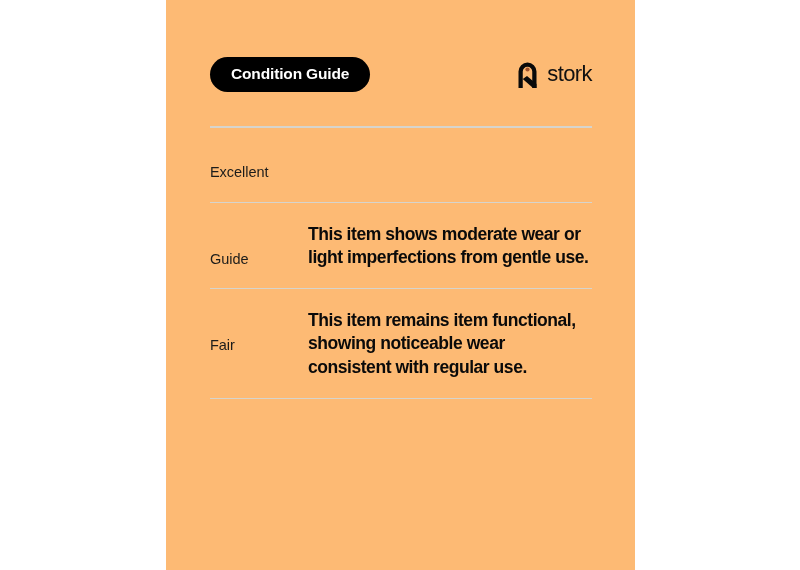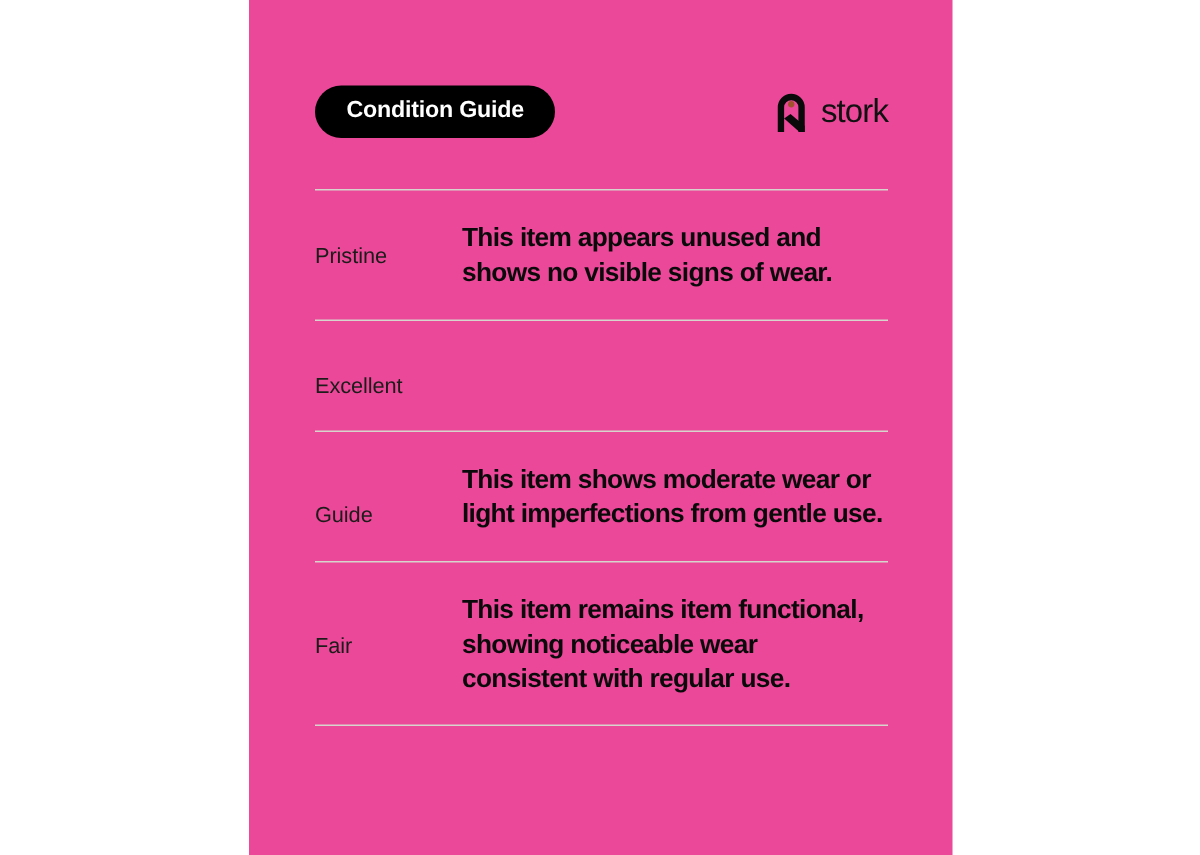--- a/index.html
+++ b/index.html
@@ -21,21 +21,21 @@
     background: #FFFFFF;
   }
 
   
   .card {
     position: absolute;
     left: 166px;
     top: 0;
     width: 469px;
     height: 570px;
-    background: #ec4899;
+    background: #fdba74;
     box-sizing: border-box;
   }
 
   
   .card-header {
     position: absolute;
     left: 44px;
     top: 56px;
     width: 382px;
     height: 36px;
@@ -145,24 +145,20 @@
         </svg>
         <span class="brand-name">stork</span>
       </div>
 
     </div>
 
     <div class="guide-table">
 
       <div class="divider"></div>
 
-      <div class="guide-row" data-lines="2">
-        <div class="row-label">Pristine</div>
-        <div class="row-desc">This item appears unused and shows no visible signs of wear.</div>
-      </div>
 
       <div class="divider"></div>
 
       <div class="guide-row" data-lines="2">
         <div class="row-label">Excellent</div>
       </div>
 
       <div class="divider"></div>
 
       <div class="guide-row" data-lines="3">

